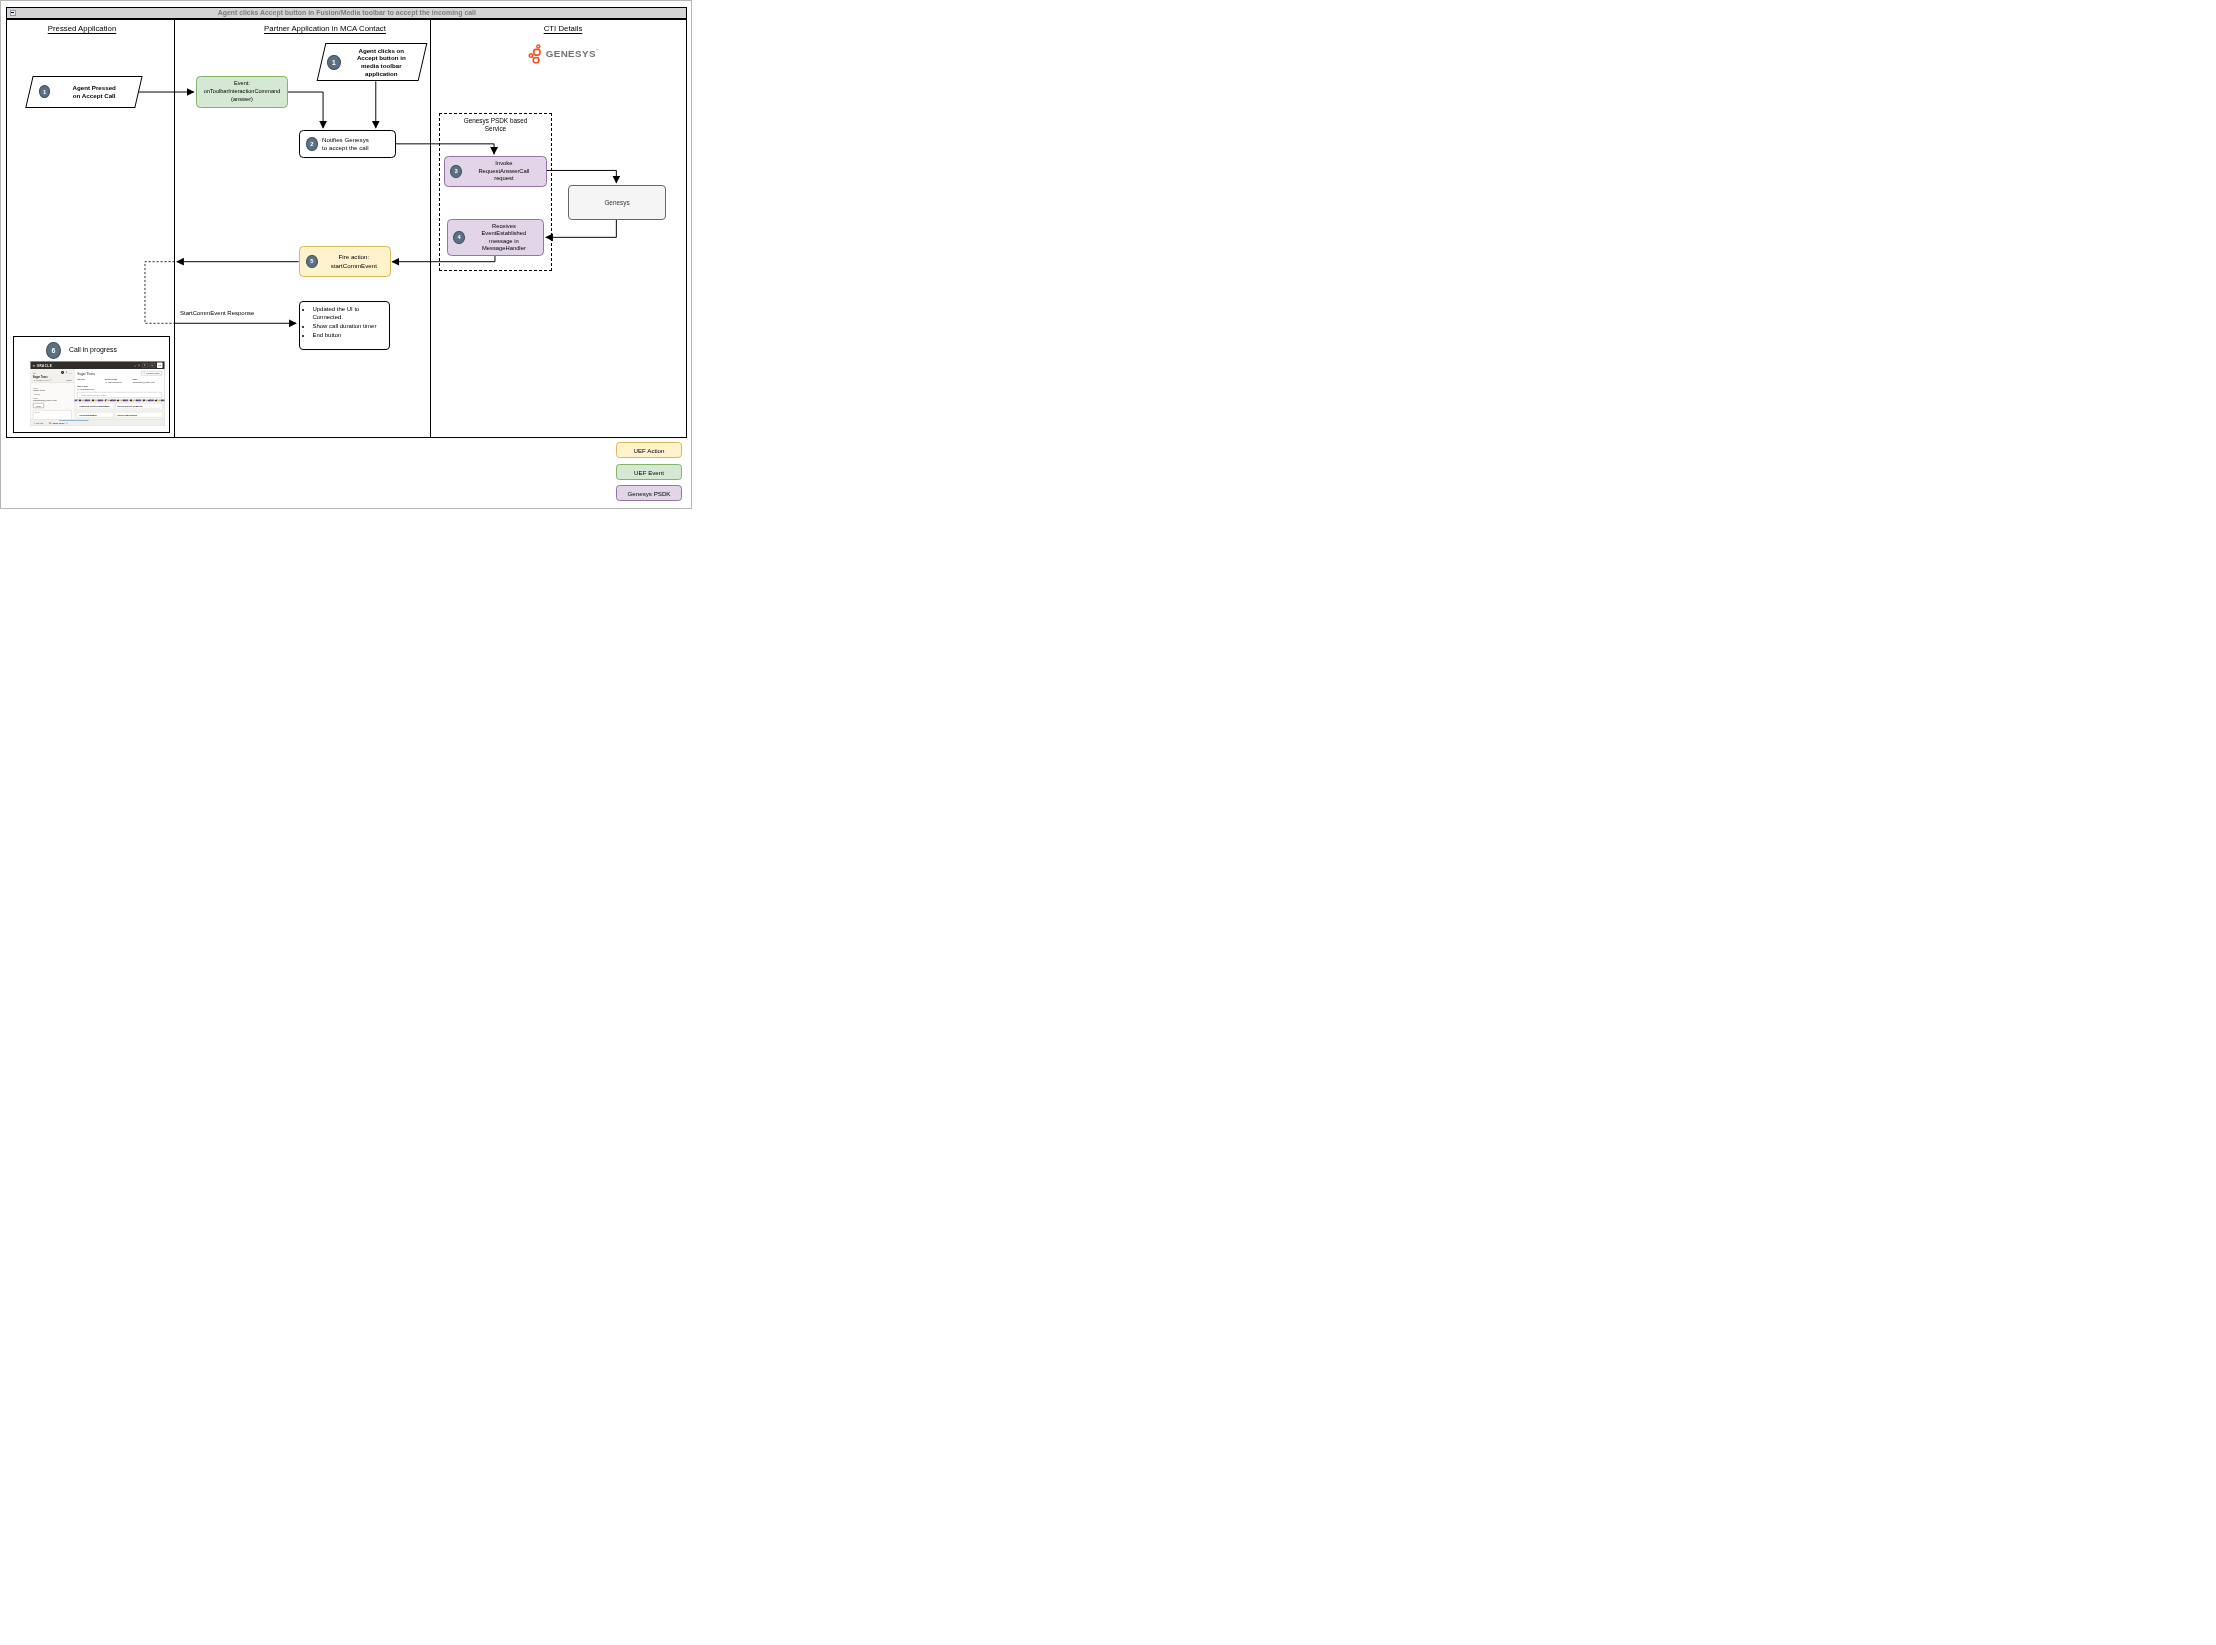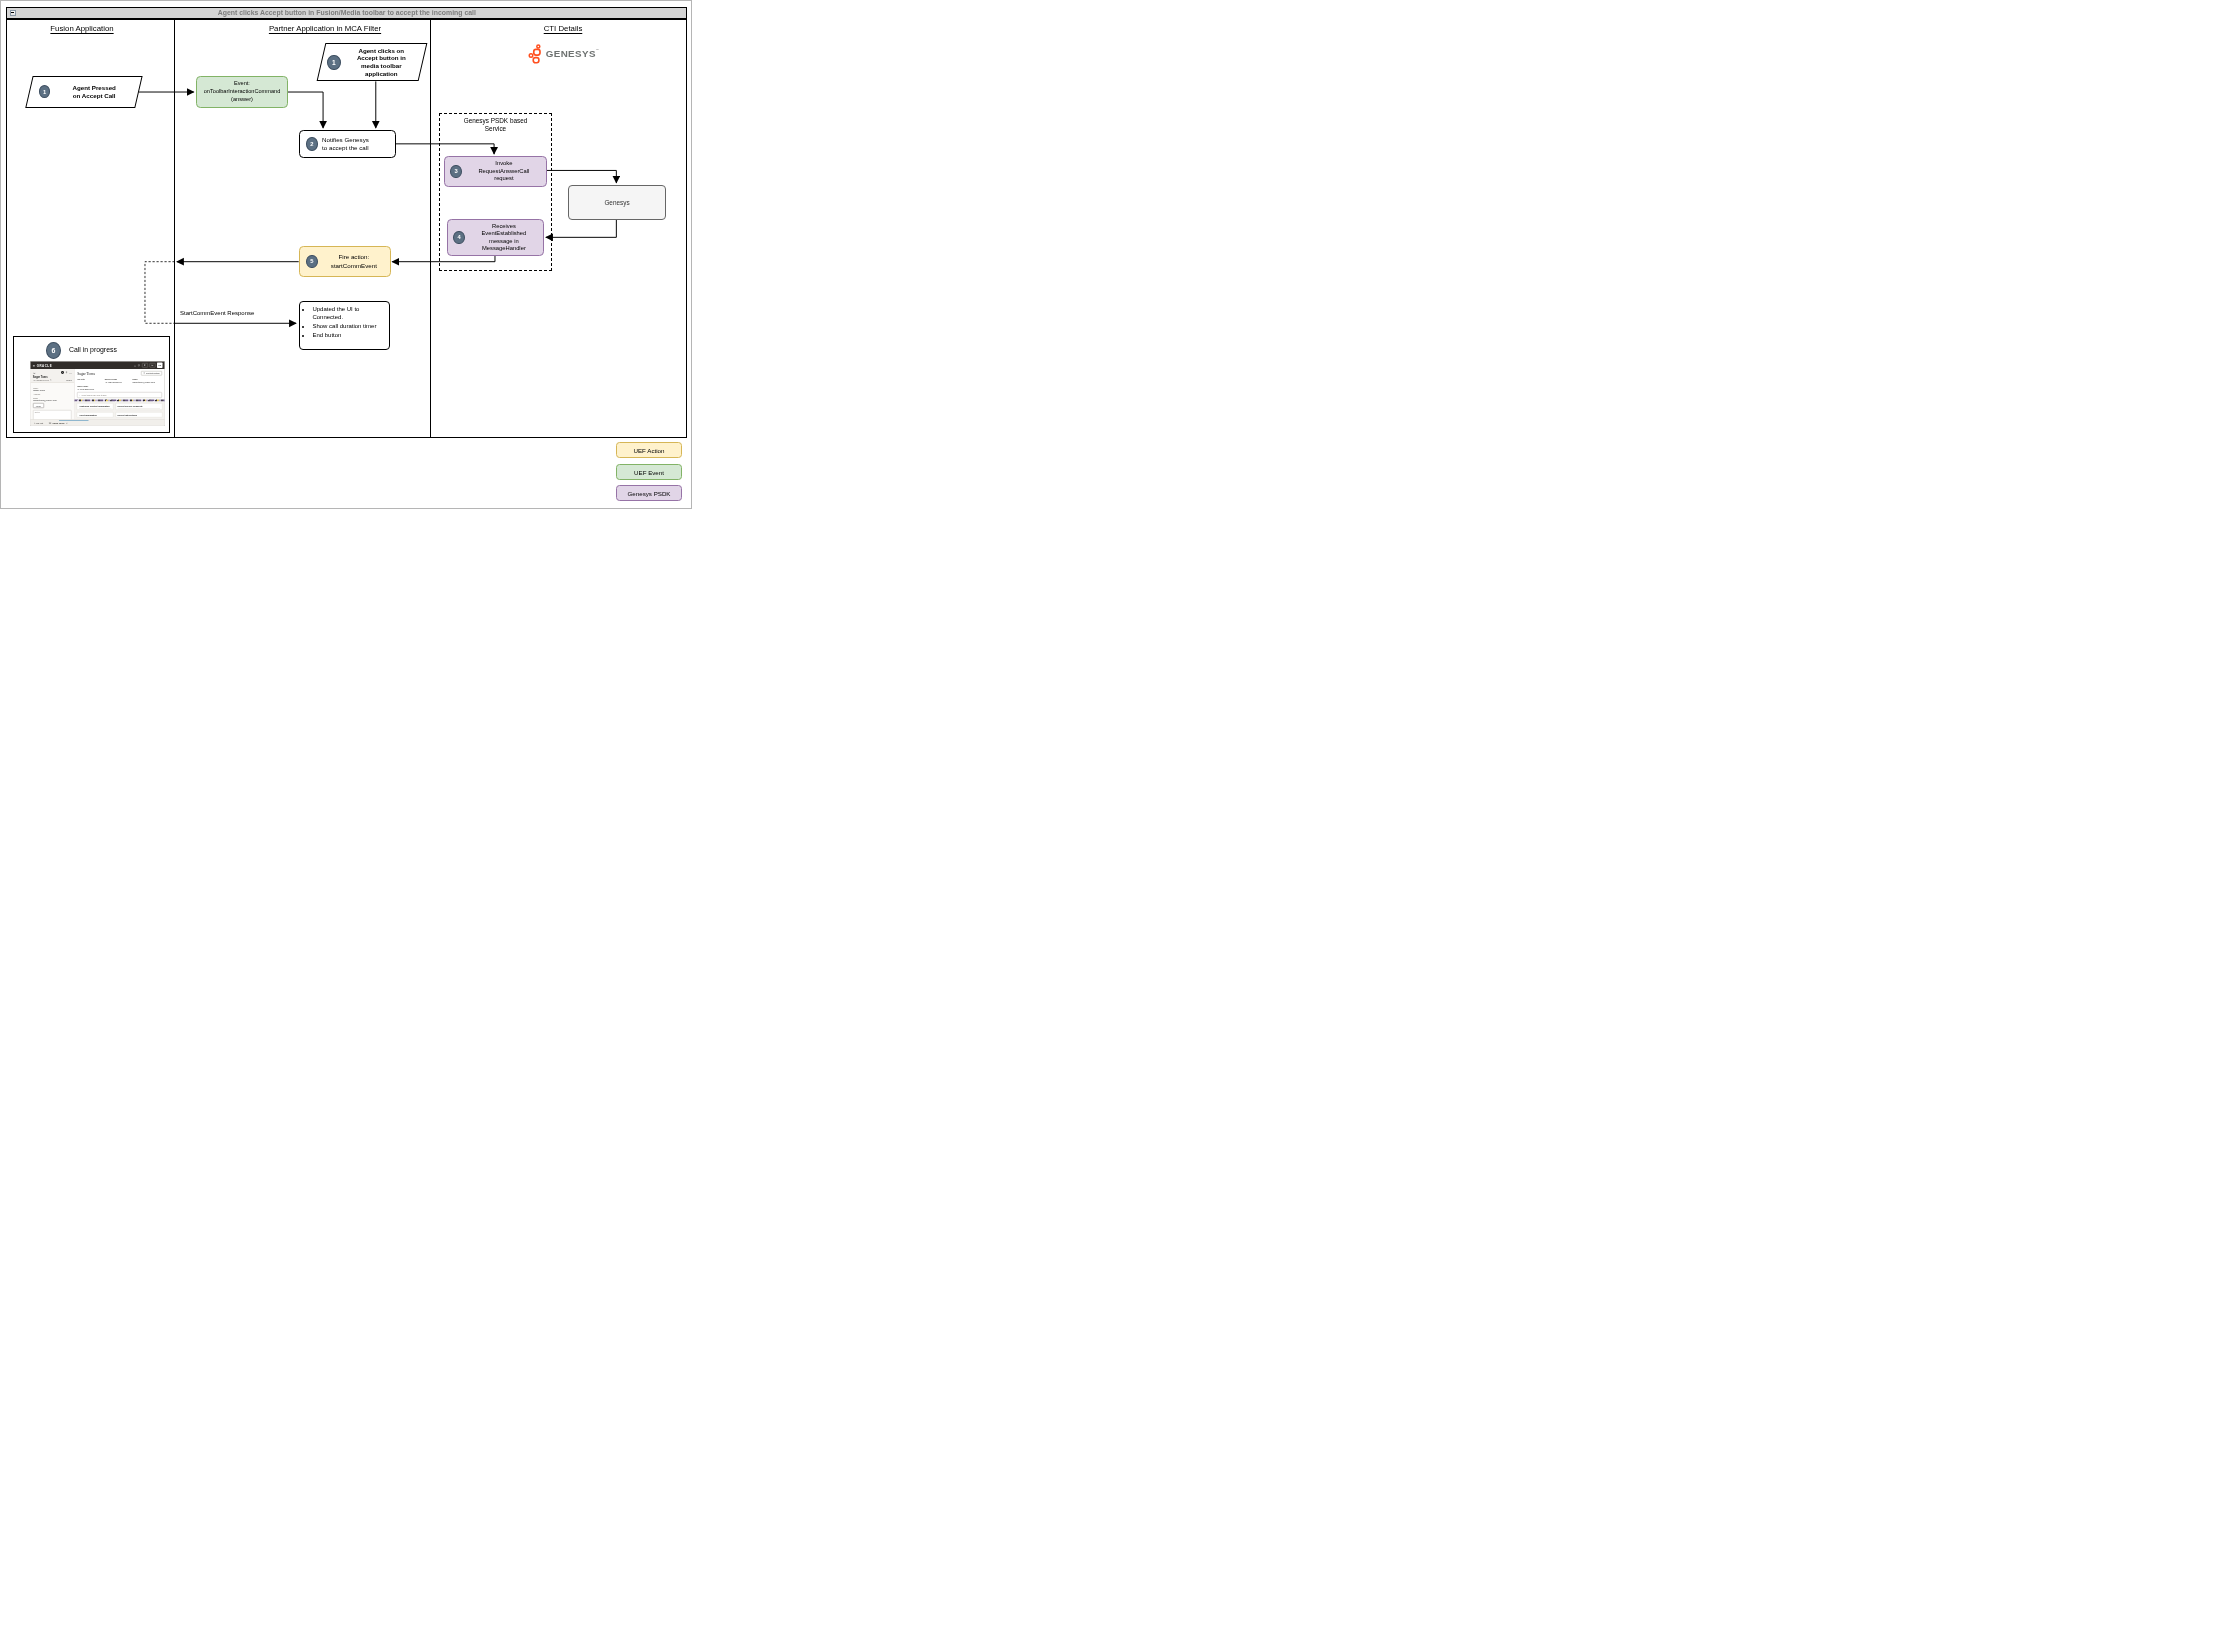--- a/index.html
+++ b/index.html
@@ -129,22 +129,22 @@
     <div class="collapse-btn">
       <div class="minus"></div>
     </div>
     <div class="title-text">Agent clicks Accept button in Fusion/Media toolbar to accept the incoming call</div>
   </div>
 
   <div class="mainframe"></div>
   <div class="divider" id="divider-1"></div>
   <div class="divider" id="divider-2"></div>
 
-  <div class="col-header" id="hdr-fusion">Fusion Application</div>
-  <div class="col-header" id="hdr-partner">Partner Application in MCA Filter</div>
+  <div class="col-header" id="hdr-fusion">Pressed Application</div>
+  <div class="col-header" id="hdr-partner">Partner Application in MCA Contact</div>
   <div class="col-header" id="hdr-cti">CTI Details</div>
 
   <div class="genesys-logo">
     <svg width="15" height="19.5" viewBox="0 0 24 31">
       <circle cx="16.5" cy="4" r="2.4" fill="none" stroke="#ff4f1f" stroke-width="2.4"></circle>
       <rect x="9.2" y="8.6" width="10" height="9" rx="3.6" fill="none" stroke="#ff4f1f" stroke-width="2.7"></rect>
       <circle cx="4.8" cy="18.4" r="2.8" fill="none" stroke="#ff4f1f" stroke-width="2.4"></circle>
       <rect x="8.4" y="21.6" width="9" height="8.2" rx="3.4" fill="none" stroke="#ff4f1f" stroke-width="2.6"></rect>
     </svg>
     <div class="wordmark"><span>GENESYS</span><sup>™</sup></div>

